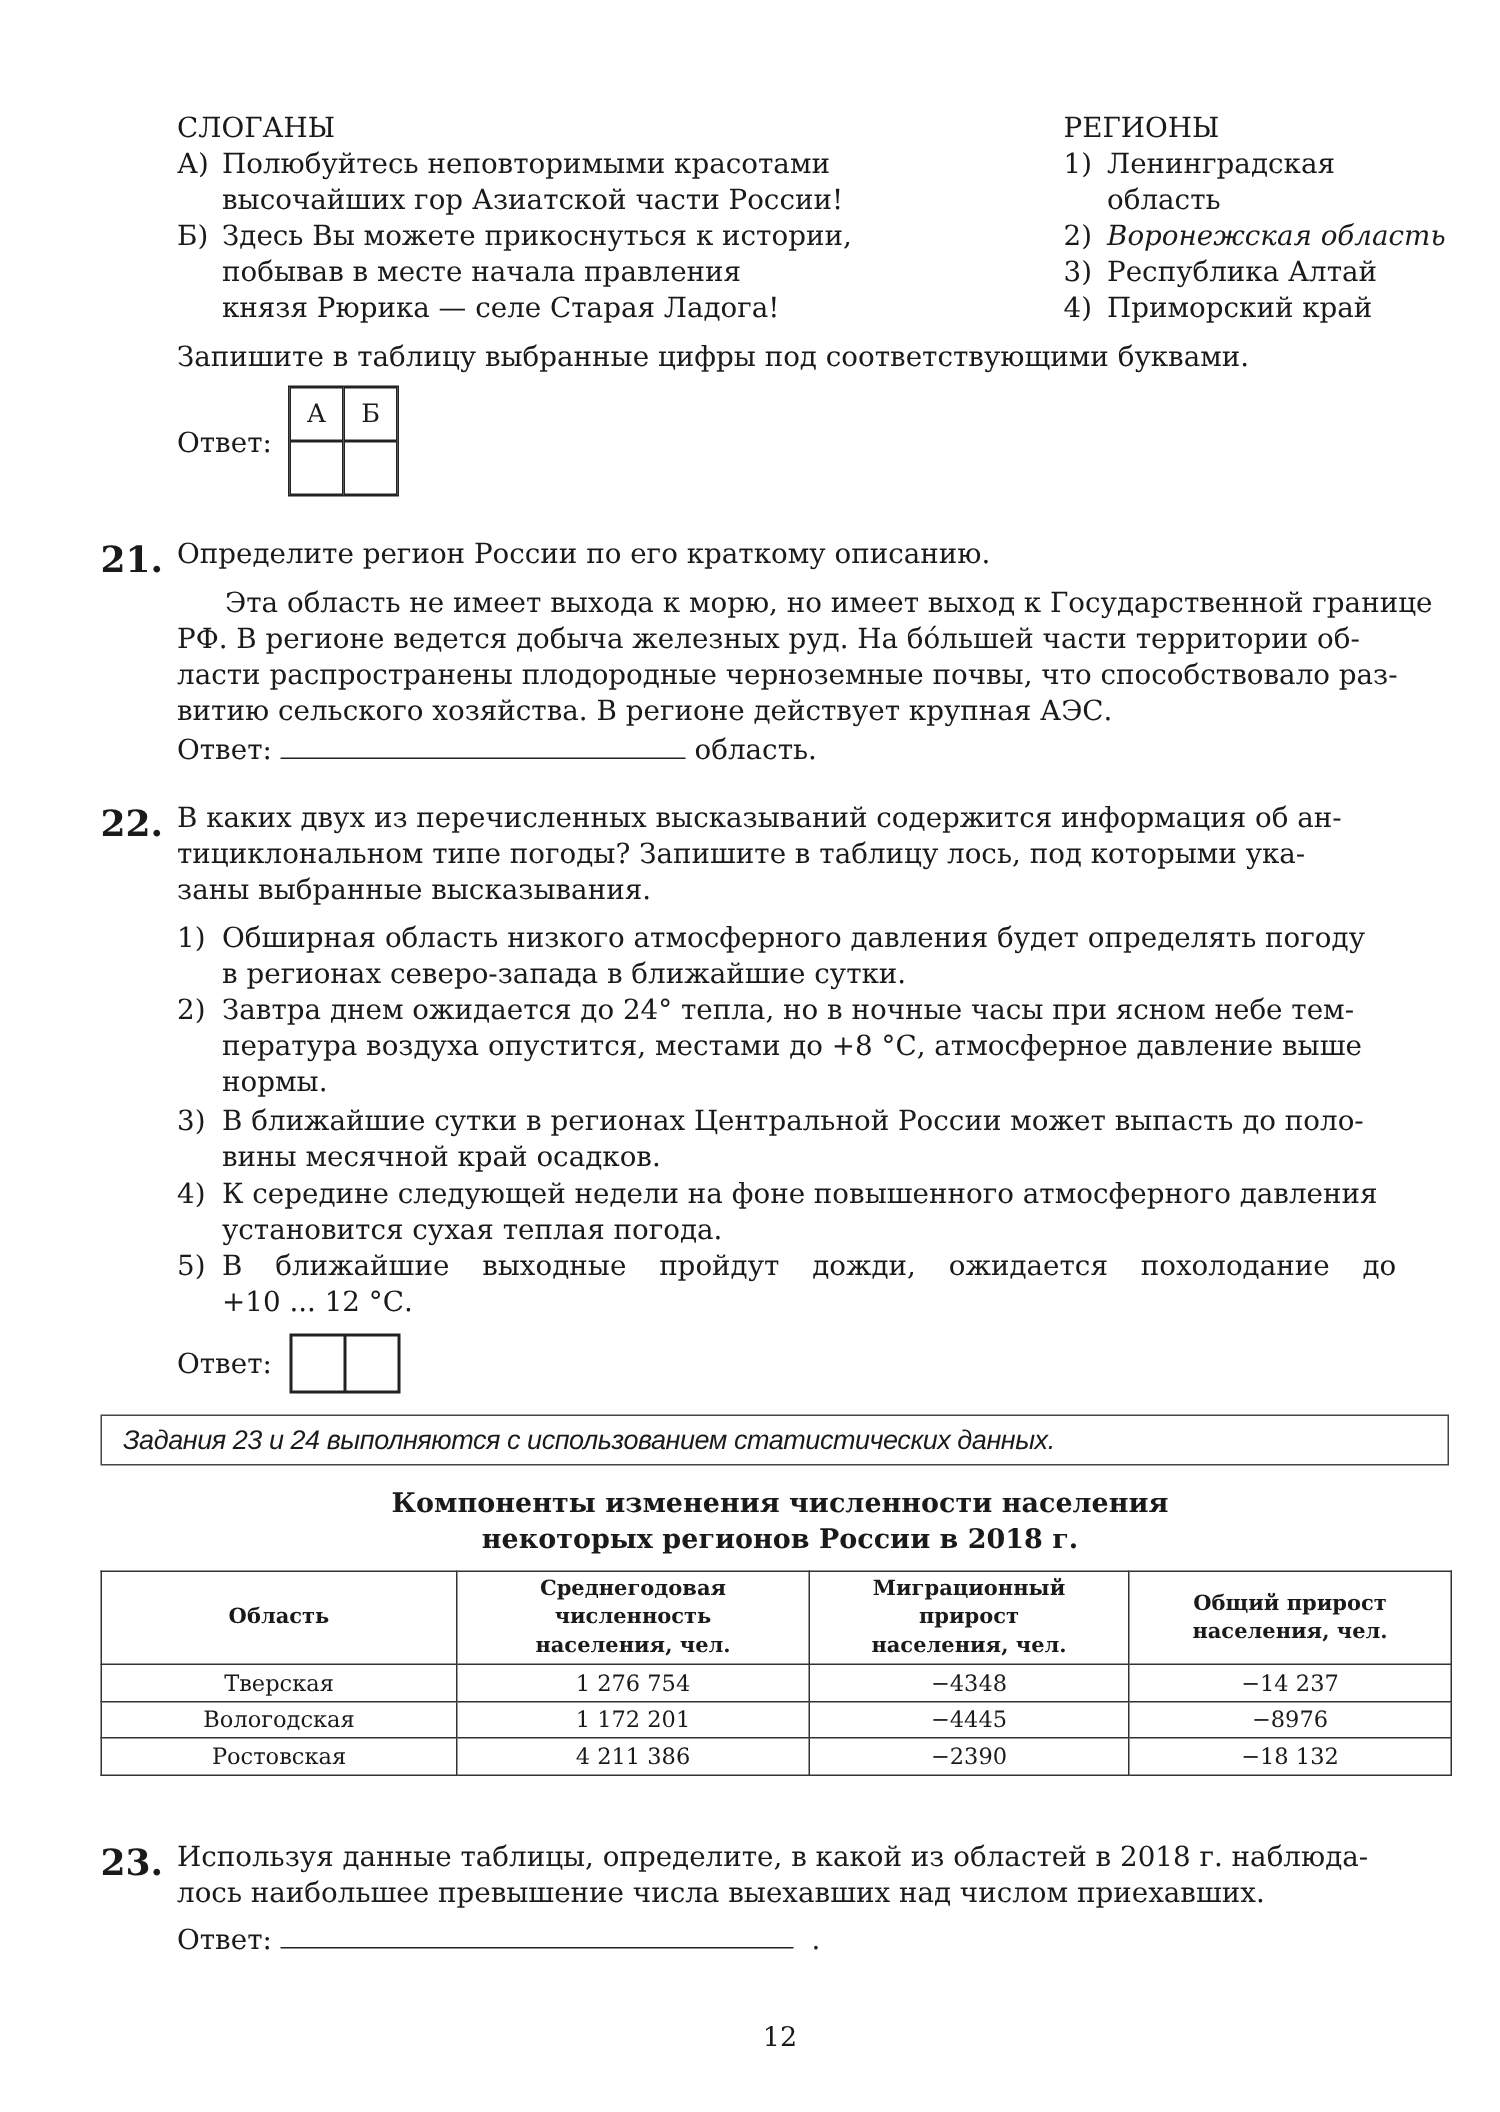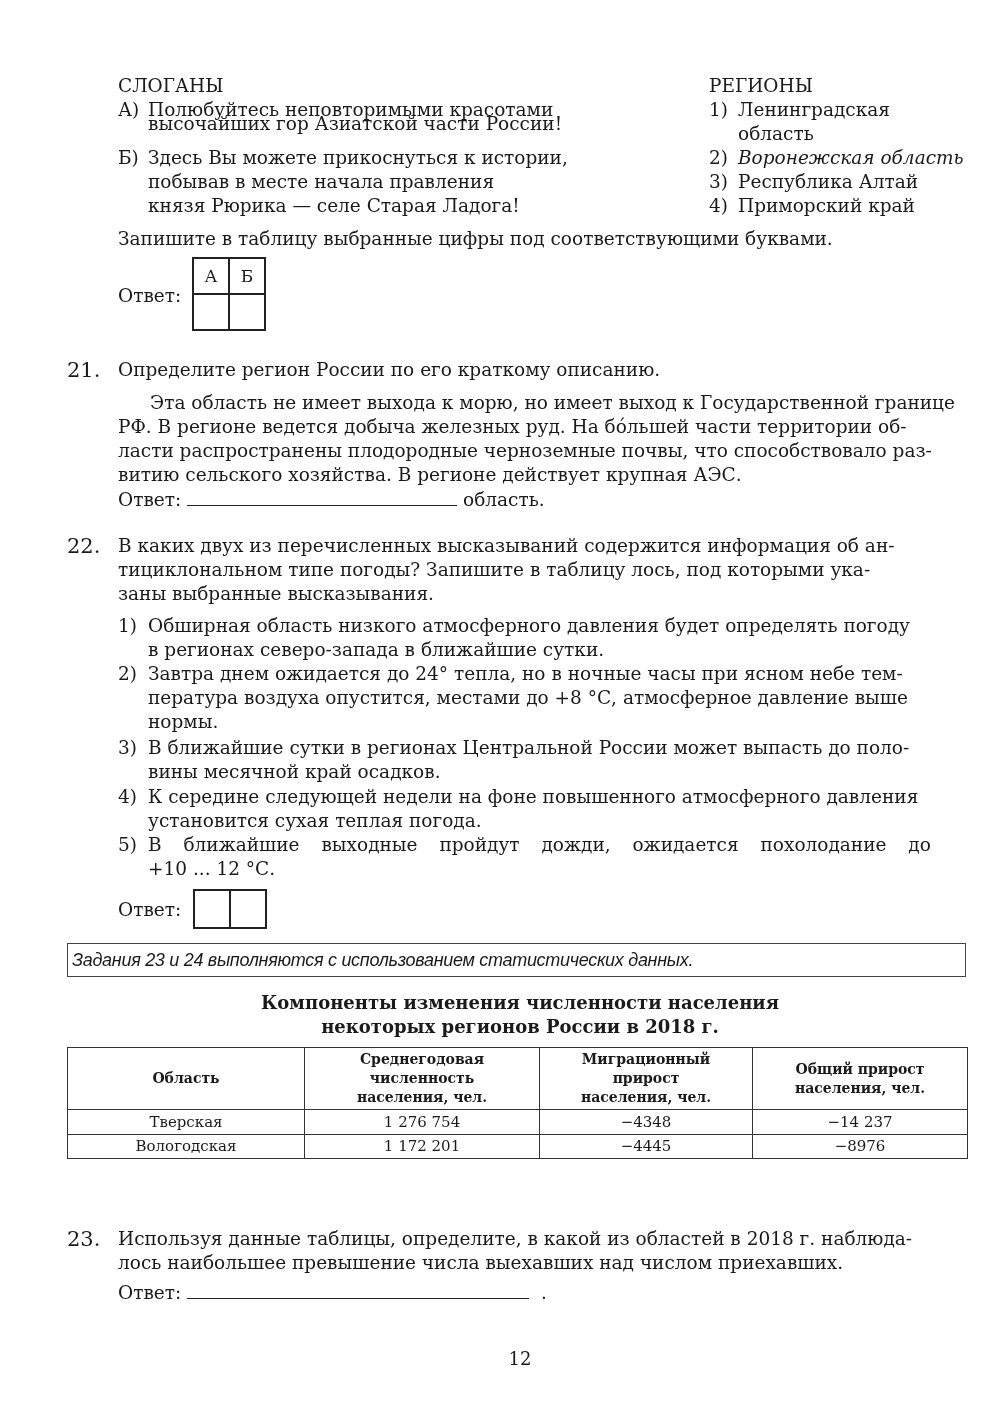--- a/index.html
+++ b/index.html
@@ -4,47 +4,47 @@
 <style>
   html, body { margin: 0; padding: 0; background: #ffffff; }
   body {
     width: 1000px; height: 1408px; position: relative; overflow: hidden;
     font-family: "DejaVu Serif", "Liberation Serif", serif;
     color: #1a1a1a;
   }
   .abs { position: absolute; }
   .txt { font-size: 18.5px; line-height: 24px; white-space: nowrap; }
   .justify-line { display: flex; justify-content: space-between; white-space: nowrap; margin-left: 32px; }
-  .qnum { font-weight: normal; font-size: 21px; }
+  .qnum { font-weight: bold; font-size: 24px; }
   .blank { display: inline-block; border-bottom: 1px solid #222; vertical-align: baseline; }
   .box-grid { position: absolute; border: 1.5px solid #222; display: grid; }
   .box-grid > div { border: 1px solid #222; display: flex; align-items: center; justify-content: center; font-size: 17px; }
   .notice {
     position: absolute; left: 67px; top: 943px; width: 899px; height: 34px;
     border: 1.5px solid #444; box-sizing: border-box;
     font-family: "Liberation Sans", "DejaVu Sans", sans-serif; font-style: italic;
-    font-size: 18px; line-height: 32px; padding-left: 4px; letter-spacing: -0.3px;
+    font-size: 18px; line-height: 32px; padding-left: 14px; letter-spacing: -0.3px;
   }
   .table-title { position: absolute; left: 0; width: 1040px; text-align: center; font-weight: bold; font-size: 18px; line-height: 25px; }
   table.stats {
     position: absolute; left: 67px; top: 1047px; width: 901px;
     border-collapse: collapse; font-size: 15px;
   }
   table.stats th, table.stats td { border: 1.2px solid #333; text-align: center; padding: 0; }
   table.stats th { font-weight: bold; font-size: 14px; line-height: 19px; height: 61px; }
   table.stats td { height: 23.5px; line-height: 22px; }
   .page-num { position: absolute; top: 1348px; left: 0; width: 1040px; text-align: center; font-size: 18px; }
 </style>
 </head>
 <body>
 
 <div class="abs txt" style="left:118px; top:74px;">СЛОГАНЫ</div>
 <div class="abs txt" style="left:118px; top:98px;">А)</div>
 <div class="abs txt" style="left:148px; top:98px;">Полюбуйтесь неповторимыми красотами</div>
-<div class="abs txt" style="left:148px; top:112px;">высочайших гор Азиатской части России!</div>
+<div class="abs txt" style="left:148px; top:122px;">высочайших гор Азиатской части России!</div>
 <div class="abs txt" style="left:118px; top:146px;">Б)</div>
 <div class="abs txt" style="left:148px; top:146px;">Здесь Вы можете прикоснуться к истории,</div>
 <div class="abs txt" style="left:148px; top:170px;">побывав в месте начала правления</div>
 <div class="abs txt" style="left:148px; top:194px;">князя Рюрика — селе Старая Ладога!</div>
 
 <div class="abs txt" style="left:709px; top:74px;">РЕГИОНЫ</div>
 <div class="abs txt" style="left:709px; top:98px;">1)</div>
 <div class="abs txt" style="left:738px; top:98px;">Ленинградская</div>
 <div class="abs txt" style="left:738px; top:122px;">область</div>
 <div class="abs txt" style="left:709px; top:146px;">2)</div>
@@ -143,20 +143,26 @@
       <td>1 276 754</td>
       <td>−4348</td>
       <td>−14 237</td>
     </tr>
     <tr>
       <td>Вологодская</td>
       <td>1 172 201</td>
       <td>−4445</td>
       <td>−8976</td>
     </tr>
+    <tr>
+      <td>Ростовская</td>
+      <td>4 211 386</td>
+      <td>−2390</td>
+      <td>−18 132</td>
+    </tr>
   </tbody>
 </table>
 
 <div class="abs qnum" style="left:67px; top:1227px;">23.</div>
 <div class="abs txt" style="left:118px; top:1227px;">Используя данные таблицы, определите, в какой из областей в 2018 г. наблюда-</div>
 <div class="abs txt" style="left:118px; top:1251px;">лось наибольшее превышение числа выехавших над числом приехавших.</div>
 <div class="abs txt" style="left:118px; top:1280px;">
   <span>Ответ:</span>
   <span class="blank" style="width:342px; height:18px;"></span>
   <span style="margin-left:6px;">.</span>

